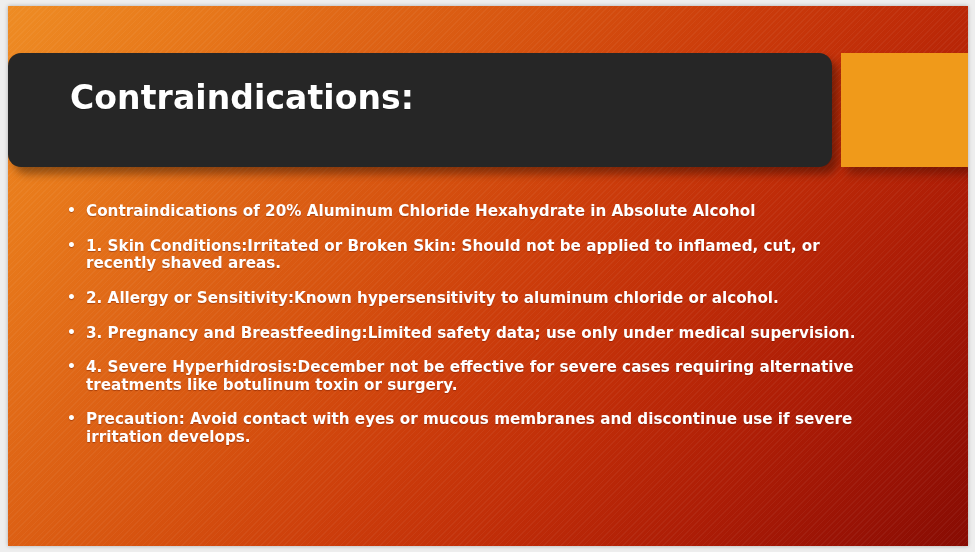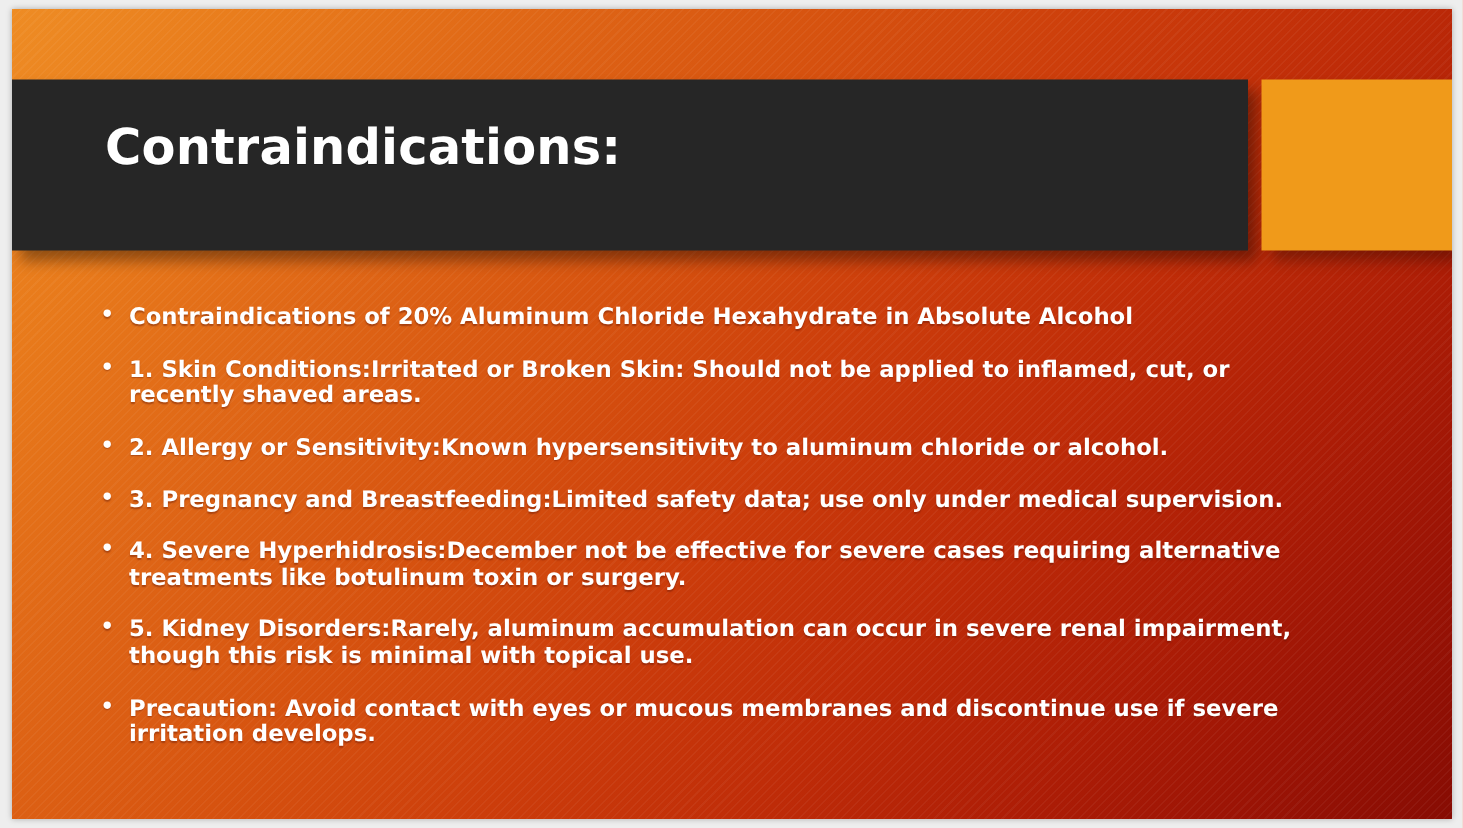--- a/index.html
+++ b/index.html
@@ -67,20 +67,21 @@
 
   
   #title-band {
     position: absolute;
     left: 0px;
     top: 47px;
     width: 824px;
     height: 114px;
     background: #262626;
     box-shadow: 6px 7px 9px rgba(0,0,0,0.38);
+    border-radius: 13px;
   }
   #slide-title {
     position: absolute;
     left: 62px;
     top: 27px;
     margin: 0;
     color: #ffffff;
     font-family: "DejaVu Sans", "Liberation Sans", sans-serif;
     font-weight: bold;
     font-size: 33px;
@@ -148,18 +149,17 @@
     </div>
 
     <div id="accent-block"></div>
 
     <ul id="body-list">
       <li class="bullet-item">Contraindications of 20% Aluminum Chloride Hexahydrate in Absolute Alcohol</li>
       <li class="bullet-item">1. Skin Conditions:Irritated or Broken Skin: Should not be applied to inflamed, cut, or recently shaved areas.</li>
       <li class="bullet-item">2. Allergy or Sensitivity:Known hypersensitivity to aluminum chloride or alcohol.</li>
       <li class="bullet-item">3. Pregnancy and Breastfeeding:Limited safety data; use only under medical supervision.</li>
       <li class="bullet-item">4. Severe Hyperhidrosis:December not be effective for severe cases requiring alternative treatments like botulinum toxin or surgery.</li>
-      <li class="bullet-item">5. Kidney Disorders:Rarely, aluminum accumulation can occur in severe renal impairment, though this risk is minimal with topical use.</li>
       <li class="bullet-item">Precaution: Avoid contact with eyes or mucous membranes and discontinue use if severe irritation develops.</li>
     </ul>
 
   </div>
 </div>
 
 </body></html>

